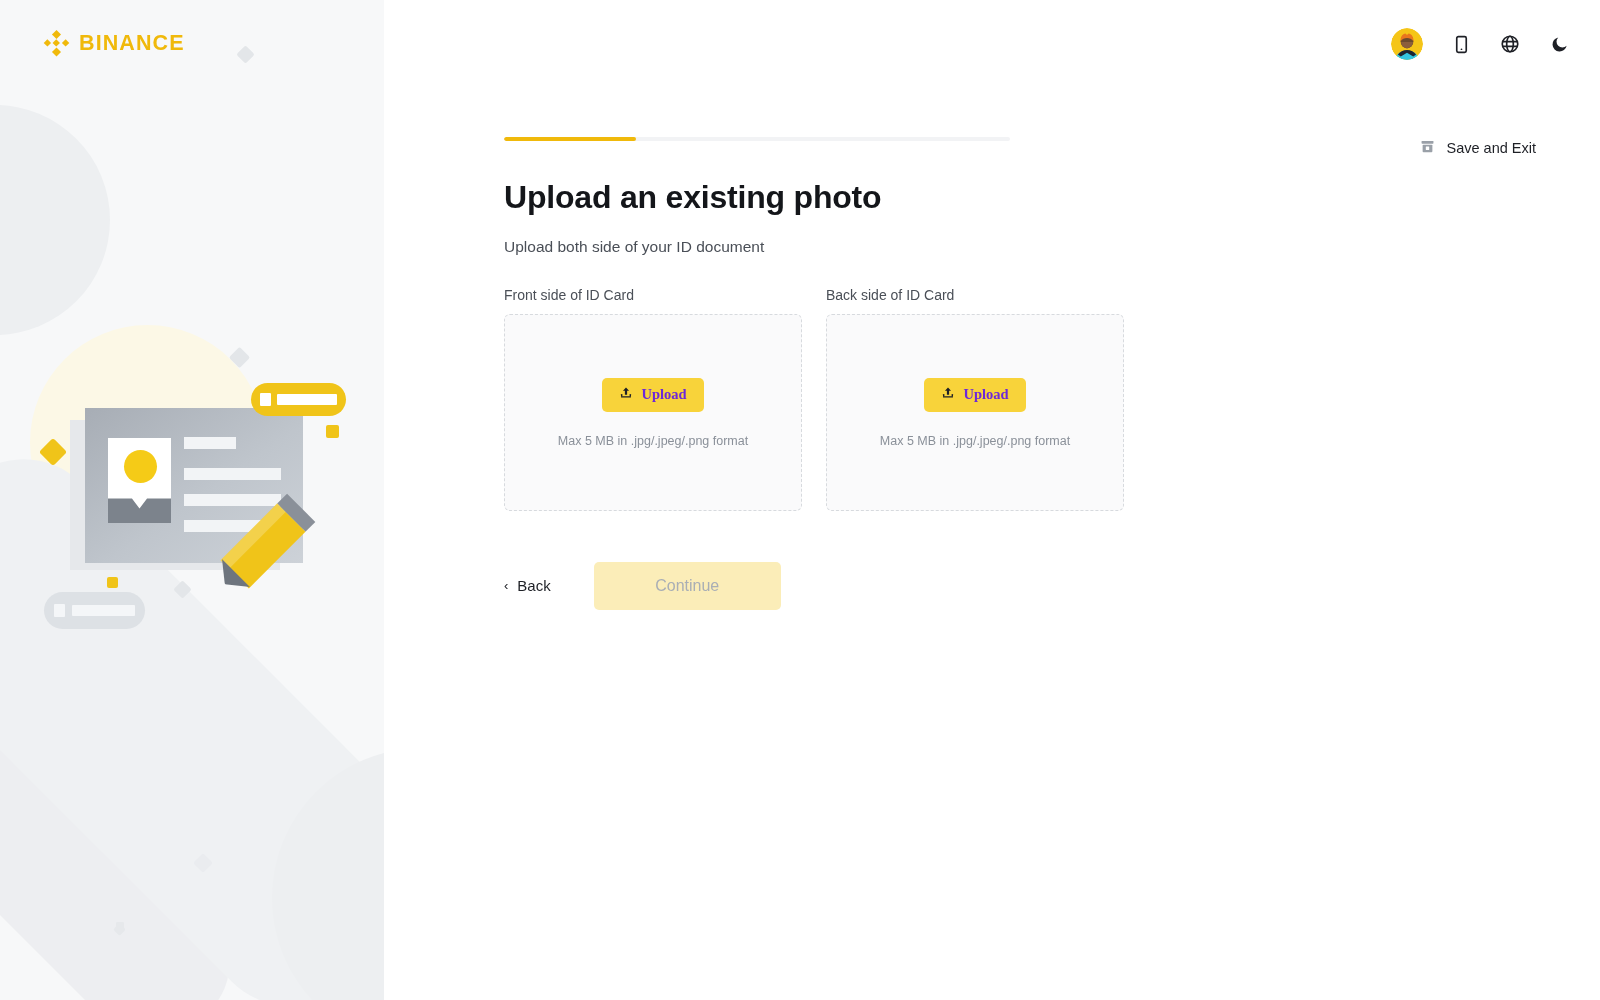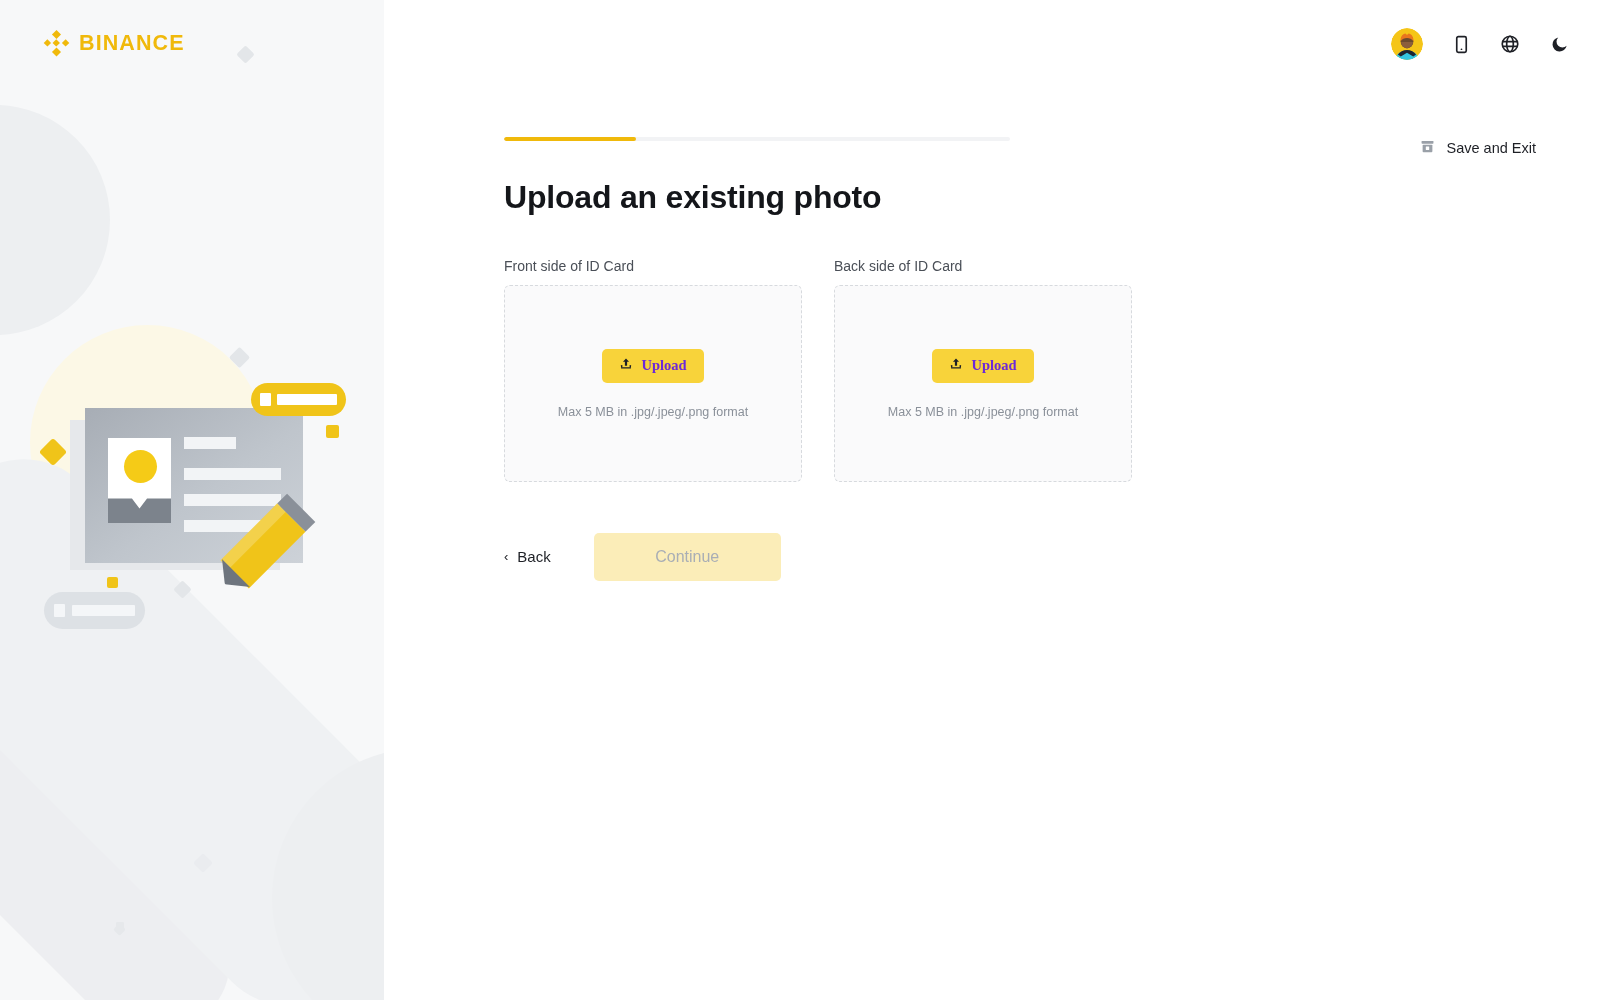--- a/index.html
+++ b/index.html
@@ -298,23 +298,23 @@
   }
 
   .page-subtitle {
     margin-top: 21px;
     font-size: 15.5px;
     color: #4A4F57;
     line-height: 1.3;
   }
 
   .uploads {
-    margin-top: 43px;
-    display: flex;
-    gap: 32px;
+    margin-top: 31px;
+    display: flex;
+    gap: 24px;
   }
   .upload-col { width: 298px; }
 
   .upload-label {
     font-size: 14px;
     color: #4A4F57;
     margin-bottom: 12px;
     line-height: 1;
   }
 
@@ -509,20 +509,21 @@
       <span class="save-exit-label">Save and Exit</span>
     </div>
 
     <div class="content">
 
       <div class="progress-track">
         <div class="progress-fill" id="progress-fill" style="width: 26%;"></div>
       </div>
 
       <h1 class="page-title">Upload an existing photo</h1>
+      <p class="page-subtitle">Upload both side of your ID document</p>
 
       <div class="uploads">
 
         <div class="upload-col">
           <div class="upload-label">Front side of ID Card</div>
           <div class="dropzone">
             <button class="upload-btn">
               <span>
                 <svg width="14" height="14" viewBox="0 0 24 24">
                   <path d="M12 2.6l5.2 5.6h-3.3v6.6h-3.8V8.2H6.8L12 2.6z" fill="#1E2026"></path>

